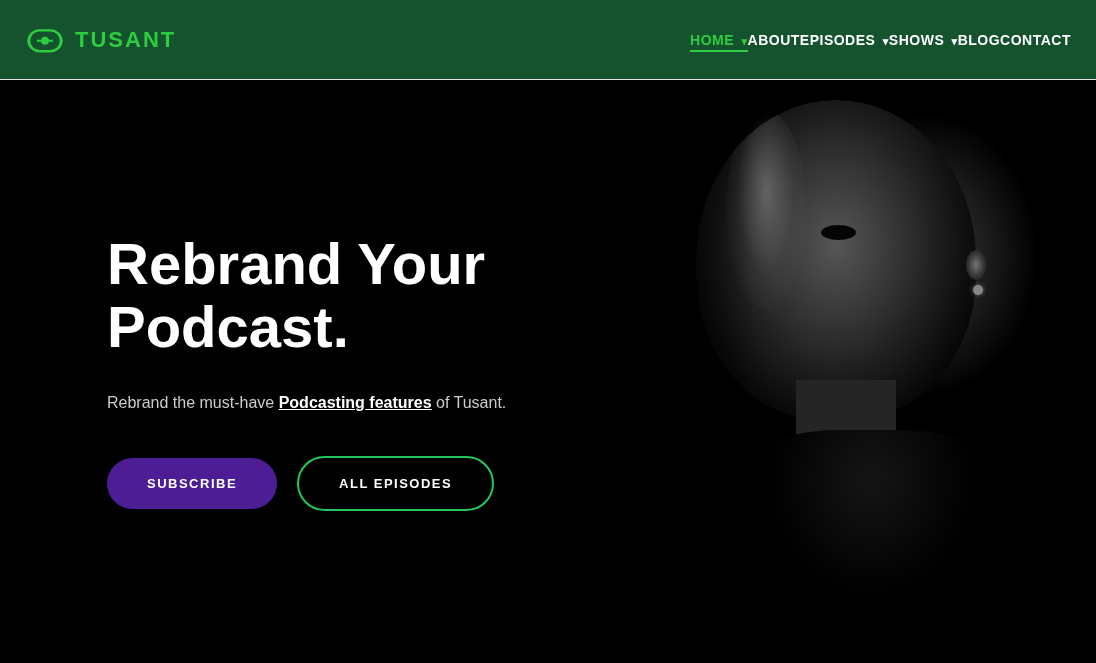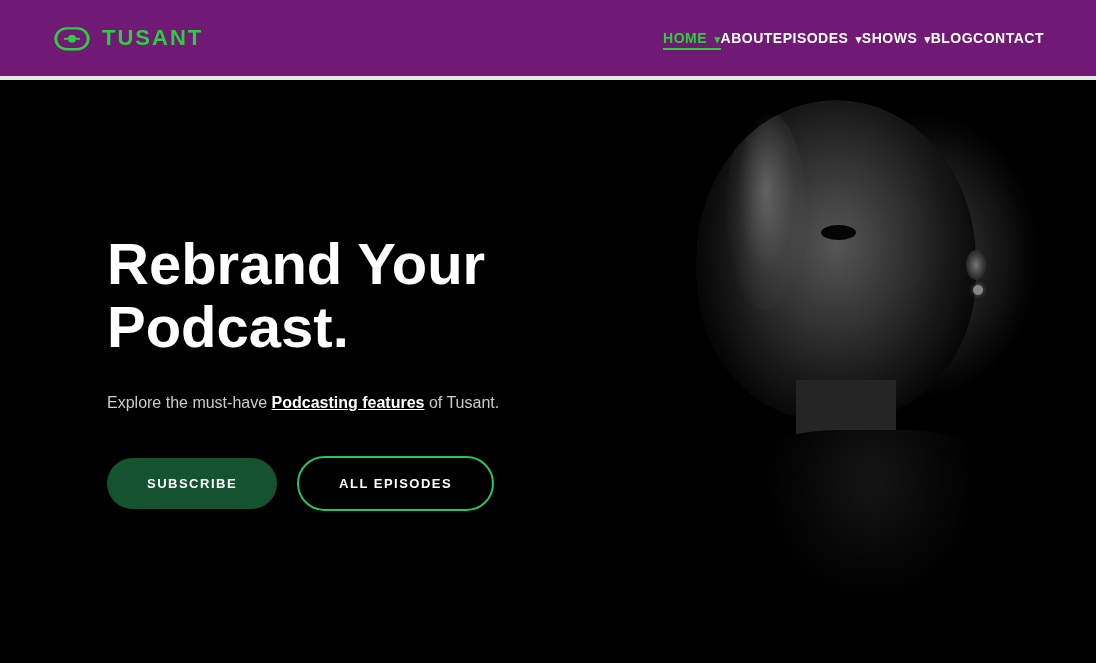--- a/index.html
+++ b/index.html
@@ -15,24 +15,24 @@
       width: 1096px;
       height: 663px;
       overflow: hidden;
     }
 
     
     nav {
       display: flex;
       align-items: center;
       justify-content: space-between;
-      padding: 0 52px;
+      padding: 0 25px;
       height: 80px;
-      background: #701a75;
-      border-bottom: 4px solid #e5e5e5;
+      background: #14532d;
+      border-bottom: 1px solid #e5e5e5;
       position: relative;
       z-index: 10;
     }
 
     .logo-area {
       display: flex;
       align-items: center;
       gap: 10px;
     }
 
@@ -113,21 +113,21 @@
       text-decoration: underline;
     }
 
     .hero-buttons {
       display: flex;
       gap: 20px;
       align-items: center;
     }
 
     .btn-subscribe {
-      background: #14532d;
+      background: #4c1d95;
       color: #fff;
       border: none;
       padding: 18px 40px;
       border-radius: 50px;
       font-size: 13px;
       font-weight: 800;
       letter-spacing: 1.5px;
       text-transform: uppercase;
       cursor: pointer;
     }
@@ -309,21 +309,21 @@
     <div class="earring"></div>
     <div class="person-neck"></div>
     <div class="person-body"></div>
   </div>
   <div class="photo-overlay"></div>
 
   <div class="hero-content">
     <h1 class="hero-title">Rebrand Your Podcast.</h1>
 
     <p class="hero-description">
-      <span>Explore the must-have </span><a href="#">Podcasting features</a><span> of Tusant.</span><br>
+      <span>Rebrand the must-have </span><a href="#">Podcasting features</a><span> of Tusant.</span><br>
     </p>
 
     <div class="hero-buttons">
       <button class="btn-subscribe">SUBSCRIBE</button>
       <button class="btn-episodes">ALL EPISODES</button>
     </div>
   </div>
 </section>
 
 </body></html>

